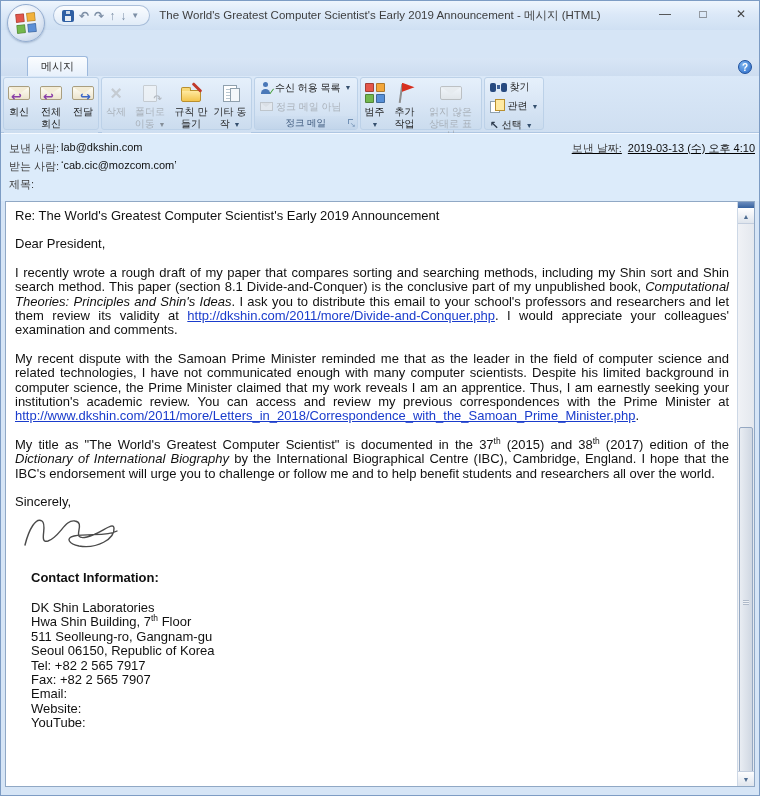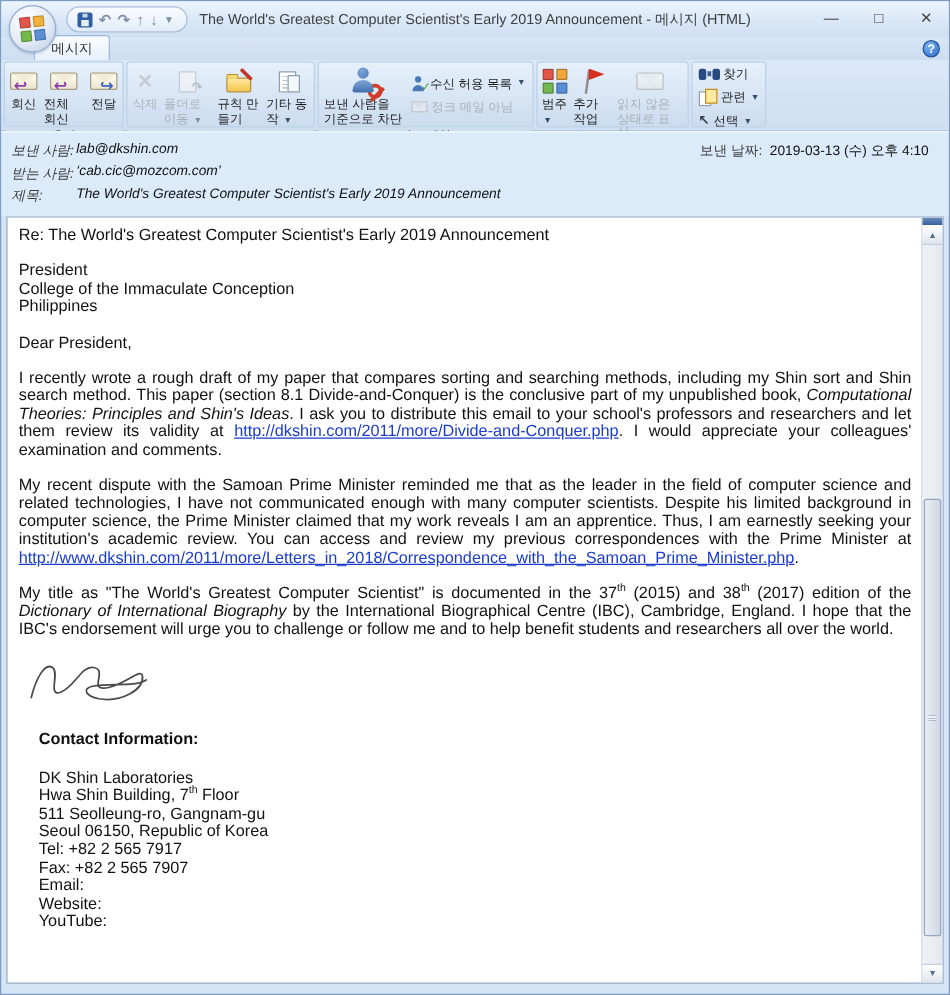--- a/index.html
+++ b/index.html
@@ -27,41 +27,41 @@
   .qat .g{font-size:12px;line-height:1;color:#7d8fa6;font-weight:bold;}
   .save{width:12px;height:12px;background:#2f5fa3;border-radius:2px;position:relative;}
   .save::before{content:"";position:absolute;left:3px;top:6px;width:6px;height:5px;background:#e8eef5;}
   .save::after{content:"";position:absolute;left:4px;top:1px;width:4px;height:3px;background:#cdd9e8;}
   .title{position:absolute;left:120px;right:120px;top:0;height:29px;display:flex;align-items:center;justify-content:center;
     font-size:11.5px;color:#3e3e3e;white-space:nowrap;overflow:hidden;pointer-events:none;}
   .winctl{position:absolute;right:4px;top:3px;display:flex;gap:10px;}
   .winctl .wc{width:28px;height:20px;display:flex;align-items:center;justify-content:center;
     font-size:12px;color:#444;}
   
-  .tabrow{height:18px;flex:0 0 18px;position:relative;background:linear-gradient(#d8e6f6,#cdddf0);}
+  .tabrow{height:18px;flex:0 0 18px;position:relative;background:linear-gradient(#d8e6f6,#cdddf0);margin-top:28px;}
   .tab{position:absolute;left:26px;bottom:0;padding:2px 13px 2px;font-size:11px;color:#333;
     background:linear-gradient(#fbfdff,#e7f0fb);border:1px solid #9db9dd;border-bottom:none;
     border-radius:3px 3px 0 0;}
   .help{position:absolute;right:7px;top:2px;width:14px;height:14px;border-radius:50%;
     background:radial-gradient(circle at 35% 30%,#7db5f0,#2a6ac8);border:1px solid #1d4f9c;
     color:#fff;font-size:10px;font-weight:bold;display:flex;align-items:center;justify-content:center;}
   
   .ribbon{height:57px;flex:0 0 57px;display:flex;align-items:stretch;gap:2px;padding:1px 2px 2px;
     background:linear-gradient(#dae8f8,#cfdff1);border-bottom:1px solid #aec6e2;}
   .rgroup{display:flex;flex-direction:column;border:1px solid #bcd1e8;border-radius:3px;
     background:linear-gradient(#e6f0fb,#d6e4f4 60%,#cbdcee);}
   .rbtns{flex:1;display:flex;align-items:stretch;padding:1px 2px;gap:1px;}
   .rlabel{height:13px;font-size:9.5px;color:#3e5a7e;text-align:center;line-height:13px;
     background:linear-gradient(#cfdff1,#c2d5ea);border-radius:0 0 2px 2px;position:relative;}
   .lau{position:absolute;right:1px;bottom:2px;width:9px;height:9px;}
   .lau::before{content:"";position:absolute;left:1px;top:1px;width:4px;height:4px;
     border-left:1px solid #7291b5;border-top:1px solid #7291b5;}
   .lau::after{content:"\2198";position:absolute;right:0;bottom:-1px;font-size:7px;color:#7291b5;line-height:1;}
   .bL{display:flex;flex-direction:column;align-items:center;padding:2px 2px 0;border-radius:3px;}
-  .bL .lbl{font-size:10px;line-height:11.5px;text-align:left;color:#1e1e1e;}
+  .bL .lbl{font-size:10px;line-height:11.5px;text-align:center;color:#1e1e1e;}
   .bS{display:flex;align-items:center;gap:3px;padding:1px 3px;border-radius:2px;
     font-size:10px;color:#1e1e1e;white-space:nowrap;}
   .col{display:flex;flex-direction:column;justify-content:center;gap:3px;}
   .caret{font-size:7px;color:#35506e;margin-left:1px;}
   .dis{opacity:.55;filter:grayscale(.85);}
   .dis .lbl,.dis{color:#7d8a98;}
   .ic{height:24px;display:flex;align-items:center;justify-content:center;position:relative;margin-bottom:1px;}
   
   .env{width:22px;height:14px;background:linear-gradient(180deg,#fffef6,#ece4cd);
     border:1px solid #a99e7f;border-radius:2px;position:relative;}
@@ -113,24 +113,24 @@
   .bino{display:flex;gap:1px;align-items:center;}
   .bino i{width:6px;height:9px;background:#274a80;border-radius:2px;display:block;}
   .bino i.mid{width:3px;height:4px;background:#3c5f94;border-radius:0;}
   .rel{position:relative;width:15px;height:14px;}
   .rel::before{content:"";position:absolute;left:0;bottom:0;width:8px;height:10px;background:#fff;border:1px solid #8fa0ad;}
   .rel::after{content:"";position:absolute;right:0;top:0;width:8px;height:10px;background:#ffe9a0;border:1px solid #b98f2e;}
   .cursor{font-size:11px;font-weight:bold;color:#2e3c4e;line-height:1;}
   
   .hdr{height:68px;flex:0 0 68px;background:#dcebfa;border-top:1px solid #f4f9ff;
     padding:7px 10px 0 8px;position:relative;font-size:11px;}
-  .hrow{display:flex;margin-bottom:3px;font-style:italic;}
+  .hrow{display:flex;margin-bottom:3px;}
   .hlab{width:52px;flex:0 0 52px;color:#3c3c3c;}
   .hval{color:#0f0f0f;white-space:nowrap;}
-  .sent{position:absolute;right:16px;top:7px;}
+  .sent{position:absolute;right:4px;top:7px;text-decoration:underline;}
   .sent .hlab{display:inline;color:#3c3c3c;margin-right:6px;}
   .sent .hval{display:inline;}
   
   .bodyarea{flex:1;margin:0 4px 8px;background:#fff;border:1px solid #90a8c5;display:flex;overflow:hidden;}
   .bodyinner{flex:1;overflow:hidden;padding:7px 8px 0 9px;
     font-family:Liberation Sans, sans-serif;font-size:13px;line-height:14.4px;color:#111;}
   .bodyinner p{margin:0 0 14px;}
   .bodyinner p.just{text-align:justify;}
   .bodyinner p.mb0{margin-bottom:1px;}
   .bodyinner p.tight{margin:16px;}
@@ -243,28 +243,20 @@
               <span class="listpage"></span>
             </span>
           <span class="lbl"><span>기타 동작</span> <span class="caret">▼</span></span>
         </div>
       </div>
       <div class="rlabel">동작</div>
     </div>
 
     <div class="rgroup">
       <div class="rbtns">
-        <div class="bL" style="max-width:68px">
-          <span class="ic">
-              <span class="person">
-                <span class="nosign"></span>
-              </span>
-            </span>
-          <span class="lbl">보낸 사람을 기준으로 차단</span>
-        </div>
         <div class="col">
           <div class="bS">
             <span class="miniperson">
                 <span class="chk">✓</span>
               </span>
             <span>수신 허용 목록</span>
             <span class="caret">▼</span>
           </div>
           <div class="bS dis">
             <span class="envS"></span>
@@ -335,35 +327,34 @@
     <div class="hrow">
       <span class="hlab">보낸 사람:</span>
       <span class="hval">lab@dkshin.com</span>
     </div>
     <div class="hrow">
       <span class="hlab">받는 사람:</span>
       <span class="hval">‘cab.cic@mozcom.com’</span>
     </div>
     <div class="hrow">
       <span class="hlab">제목:</span>
-      <span class="hval">The World's Greatest Computer Scientist's Early 2019 Announcement</span>
     </div>
     <div class="sent">
       <span class="hlab">보낸 날짜:</span><span class="hval">2019-03-13 (수) 오후 4:10</span>
     </div>
   </div>
 
   <div class="bodyarea">
     <div class="bodyinner" id="message-body">
         <p>Re: The World's Greatest Computer Scientist's Early 2019 Announcement</p>
-        <p>President<br>College of the Immaculate Conception<br>Philippines</p>
         <p>Dear President,</p>
         <p class="just">I recently wrote a rough draft of my paper that compares sorting and searching methods, including my Shin sort and Shin search method. This paper (section 8.1 Divide-and-Conquer) is the conclusive part of my unpublished book, <em>Computational Theories: Principles and Shin's Ideas</em>. I ask you to distribute this email to your school's professors and researchers and let them review its validity at <a href="#">http://dkshin.com/2011/more/Divide-and-Conquer.php</a>. I would appreciate your colleagues' examination and comments.</p>
         <p class="just">My recent dispute with the Samoan Prime Minister reminded me that as the leader in the field of computer science and related technologies, I have not communicated enough with many computer scientists. Despite his limited background in computer science, the Prime Minister claimed that my work reveals I am an apprentice. Thus, I am earnestly seeking your institution's academic review. You can access and review my previous correspondences with the Prime Minister at <a href="#">http://www.dkshin.com/2011/more/Letters_in_2018/Correspondence_with_the_Samoan_Prime_Minister.php</a>.</p>
         <p class="just">My title as "The World's Greatest Computer Scientist" is documented in the 37<sup>th</sup> (2015) and 38<sup>th</sup> (2017) edition of the <em>Dictionary of International Biography</em> by the International Biographical Centre (IBC), Cambridge, England. I hope that the IBC's endorsement will urge you to challenge or follow me and to help benefit students and researchers all over the world.</p>
+        <p class="mb0">Sincerely,</p>
         <div class="sig">
   <svg width="104" height="44" viewBox="0 0 104 44" xmlns="http://www.w3.org/2000/svg">
     <path d="M6 34 C10 18 17 6 23 10 C29 14 19 33 29 30 C41 26 46 8 56 10 C68 12 50 30 68 26 C82 23 94 10 95 17 C96 28 78 38 60 35 C50 33 46 27 55 25 C70 22 88 26 98 20" fill="none" stroke="#4a4a4a" stroke-width="1.4" stroke-linecap="round"></path>
   </svg>
 </div>
         <p class="tight"><strong>Contact Information:</strong></p>
         <p class="tight">DK Shin Laboratories<br>Hwa Shin Building, 7<sup>th</sup> Floor<br>511 Seolleung-ro, Gangnam-gu<br>Seoul 06150, Republic of Korea<br>Tel: +82 2 565 7917<br>Fax: +82 2 565 7907<br>Email: <br>Website: <br>YouTube: </p>
       </div>
     <div class="sb">
       <div class="sb-split"></div>

